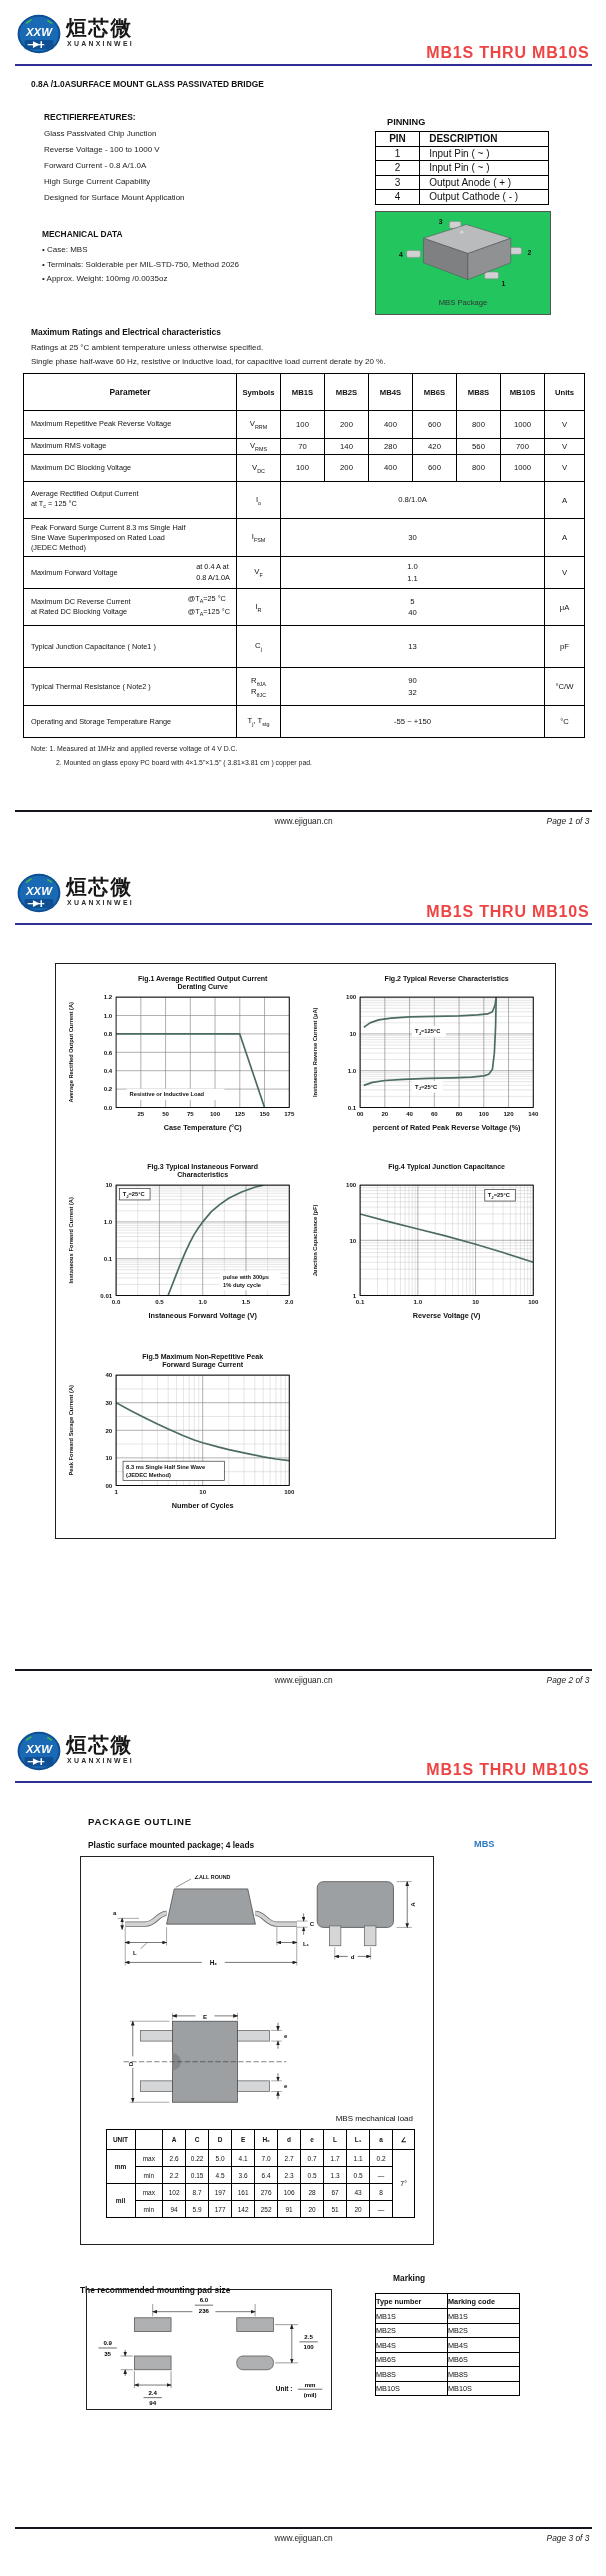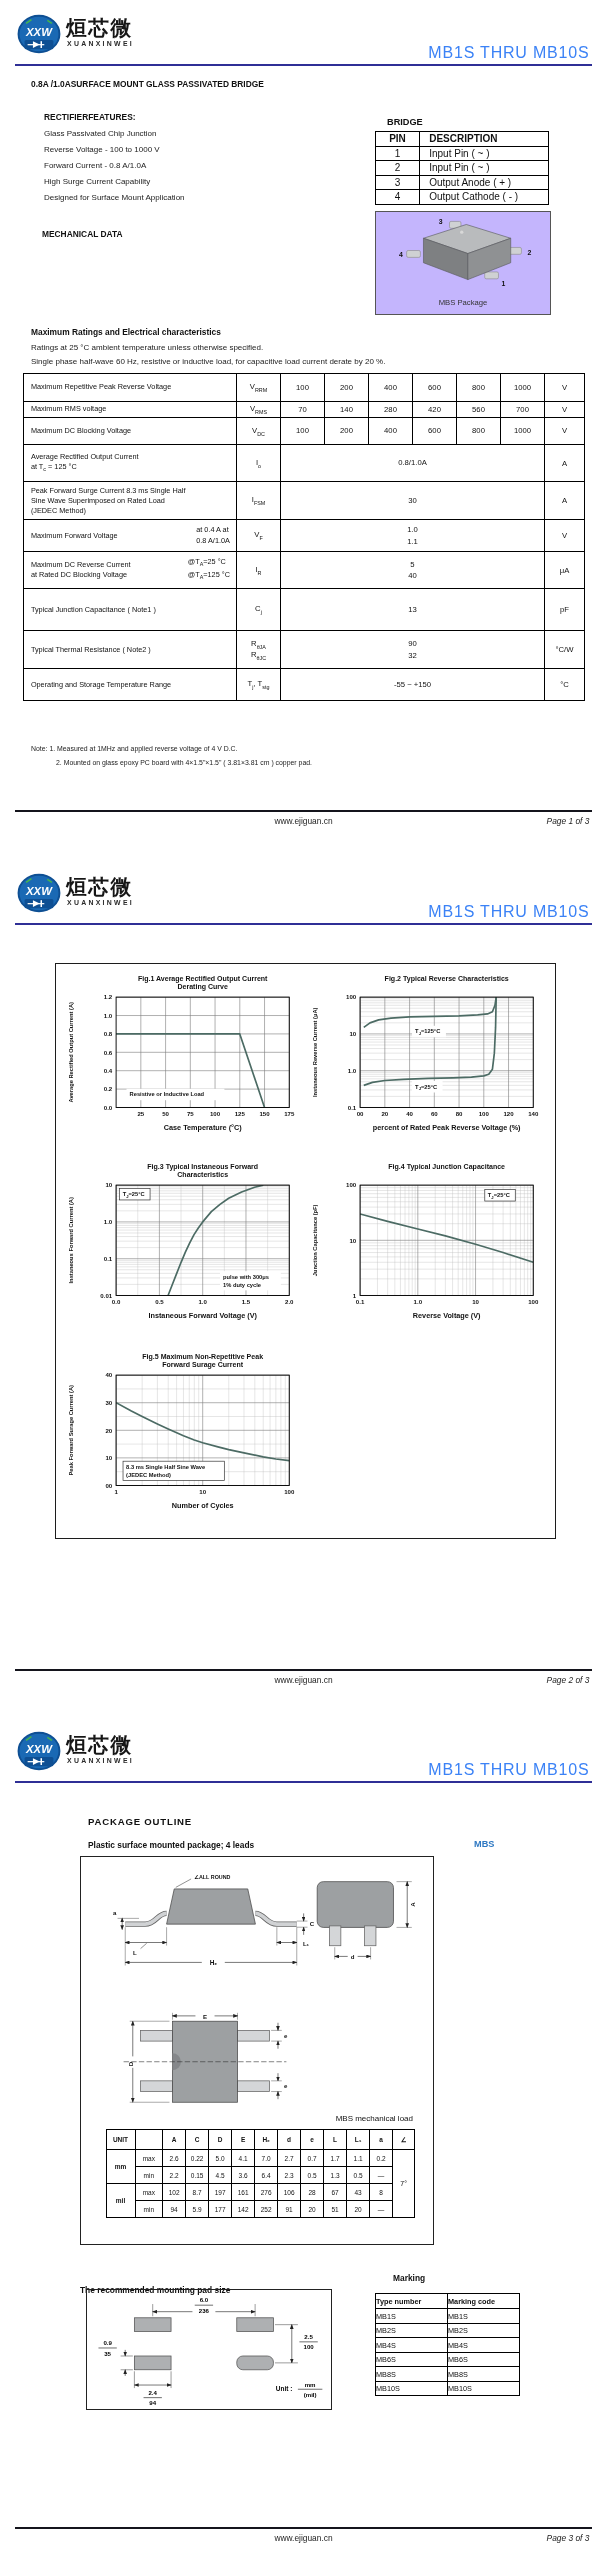--- a/index.html
+++ b/index.html
@@ -6,36 +6,36 @@
   body{background:#fff}
   .sheet{position:relative;width:607px;height:2576px;background:#fff;
          font-family:"Liberation Sans",sans-serif;color:#111;overflow:hidden}
   .page{position:absolute;left:0;width:607px;height:859px;background:#fff}
   #p1{top:0}#p2{top:859px}#p3{top:1717px}
   
   .hdr-rule{position:absolute;left:15.3px;right:15.3px;top:64px;height:2.3px;background:#2f2f96}
   .logo-svg{position:absolute;left:17px;top:13.8px}
   .logo-cn{position:absolute;left:66px;top:13.8px;font-size:20.7px;font-weight:700;color:#161616;letter-spacing:1.5px}
   .logo-en{position:absolute;left:67px;top:40px;font-size:6.9px;font-weight:700;letter-spacing:2.3px;color:#2a2a2a}
-  .part-title{position:absolute;right:17.6px;top:44px;font-size:16px;font-weight:400;color:#3b82f6;letter-spacing:0.8px}
+  .part-title{position:absolute;right:17.6px;top:44px;font-size:16px;font-weight:700;color:#ef4444;letter-spacing:0.8px}
   
   .ftr-rule{position:absolute;left:15.3px;right:15.3px;top:810px;height:2.3px;background:#14141c}
   .ftr-site{position:absolute;left:0;right:0;top:816px;text-align:center;font-size:8.4px;color:#222}
   .ftr-page{position:absolute;right:17.6px;top:816px;font-size:8.4px;font-style:italic;color:#222}
   
   .headline{position:absolute;left:31px;top:79px;font-size:8.4px;font-weight:700}
   .feat-title{position:absolute;left:44px;top:112px;font-size:8.4px;font-weight:700}
   .feat-list{position:absolute;left:44px;top:126px;font-size:8px;line-height:16px;color:#222}
   .pin-title{position:absolute;left:387px;top:117px;font-size:9.2px;font-weight:700}
   #pin-table{position:absolute;left:375px;top:131px;width:174px;border-collapse:collapse;font-size:10px;border:1.1px solid #000}
   #pin-table th,#pin-table td{border:0.8px solid #000;height:14.5px}
   #pin-table th{font-weight:700}
   #pin-table td.c,#pin-table th.c{width:44px;text-align:center}
   #pin-table td.l,#pin-table th.l{text-align:left;padding-left:9.2px}
-  .pkg-box{position:absolute;left:375px;top:211px;width:176px;height:104px;border:1.1px solid #555;background:#c4b5fd}
+  .pkg-box{position:absolute;left:375px;top:211px;width:176px;height:104px;border:1.1px solid #555;background:#22c55e}
   .pkg-cap{position:absolute;left:0;right:0;bottom:6.9px;text-align:center;font-size:7.7px;color:#333}
   .mech-title{position:absolute;left:42px;top:229px;font-size:8.4px;font-weight:700}
   .mech-list{position:absolute;left:42px;top:243px;font-size:8px;line-height:14.5px;color:#222}
   .rat-title{position:absolute;left:31px;top:327px;font-size:8.4px;font-weight:700}
   .rat-sub1{position:absolute;left:31px;top:343px;font-size:8px;color:#222}
   .rat-sub2{position:absolute;left:31px;top:357px;font-size:8px;color:#222}
   #ratings{position:absolute;left:23px;top:373px;width:559px;border-collapse:collapse;table-layout:fixed;
            font-size:7.7px;border:1.5px solid #000}
   #ratings th,#ratings td{border:0.8px solid #000;text-align:center;padding:0;font-weight:400;color:#111}
   #ratings th{font-weight:700}
@@ -101,21 +101,21 @@
     <div class="headline">0.8A /1.0ASURFACE MOUNT GLASS PASSIVATED BRIDGE</div>
     <div class="feat-title">RECTIFIERFEATURES:</div>
     <div class="feat-list" id="feat-list">
         <div>Glass Passivated Chip Junction</div>
         <div>Reverse Voltage - 100 to 1000 V</div>
         <div>Forward Current - 0.8 A/1.0A</div>
         <div>High Surge Current Capability</div>
         <div>Designed for Surface Mount Application</div>
       </div>
 
-    <div class="pin-title">BRIDGE</div>
+    <div class="pin-title">PINNING</div>
     <table id="pin-table">
         <tbody>
           <tr>
             <th class="c">PIN</th>
             <th class="l">DESCRIPTION</th>
           </tr>
           <tr>
             <td class="c">1</td>
             <td class="l">Input Pin ( ~ )</td>
           </tr>
@@ -146,37 +146,53 @@
         <circle cx="112" cy="26" r="2.2" fill="#d8d8d8"></circle>
         <text x="82" y="16" font-size="9" font-weight="700" fill="#111">3</text>
         <text x="30" y="58" font-size="9" font-weight="700" fill="#111">4</text>
         <text x="198" y="56" font-size="9" font-weight="700" fill="#111">2</text>
         <text x="164" y="96" font-size="9" font-weight="700" fill="#111">1</text>
       </svg>
       <div class="pkg-cap">MBS Package</div>
     </div>
 
     <div class="mech-title">MECHANICAL DATA</div>
+    <div class="mech-list" id="mech-list">
+        <div>• Case: MBS</div>
+        <div>• Terminals: Solderable per MIL-STD-750, Method 2026</div>
+        <div>• Approx. Weight: 100mg /0.0035oz</div>
+      </div>
 
     <div class="rat-title">Maximum Ratings and Electrical characteristics</div>
     <div class="rat-sub1">Ratings at 25 °C ambient temperature unless otherwise specified.</div>
     <div class="rat-sub2">Single phase half-wave 60 Hz, resistive or inductive load, for capacitive load current derate by 20 %.</div>
     <table id="ratings">
         <colgroup>
           <col style="width: 213px;">
           <col style="width: 44px;">
           <col style="width: 44px;">
           <col style="width: 44px;">
           <col style="width: 44px;">
           <col style="width: 44px;">
           <col style="width: 44px;">
           <col style="width: 44px;">
           <col style="width: 40px;">
         </colgroup>
         <tbody>
+          <tr style="height: 37px;">
+            <th class="ph">Parameter</th>
+            <th>Symbols</th>
+            <th>MB1S</th>
+            <th>MB2S</th>
+            <th>MB4S</th>
+            <th>MB6S</th>
+            <th>MB8S</th>
+            <th>MB10S</th>
+            <th>Units</th>
+          </tr>
           <tr style="height: 27.6px;">
             <td class="param">
               <div class="pw">
                 <div class="pl">Maximum Repetitive Peak Reverse Voltage</div>
               </div>
             </td>
             <td>V<sub>RRM</sub></td>
             <td>100</td>
             <td>200</td>
             <td>400</td>

